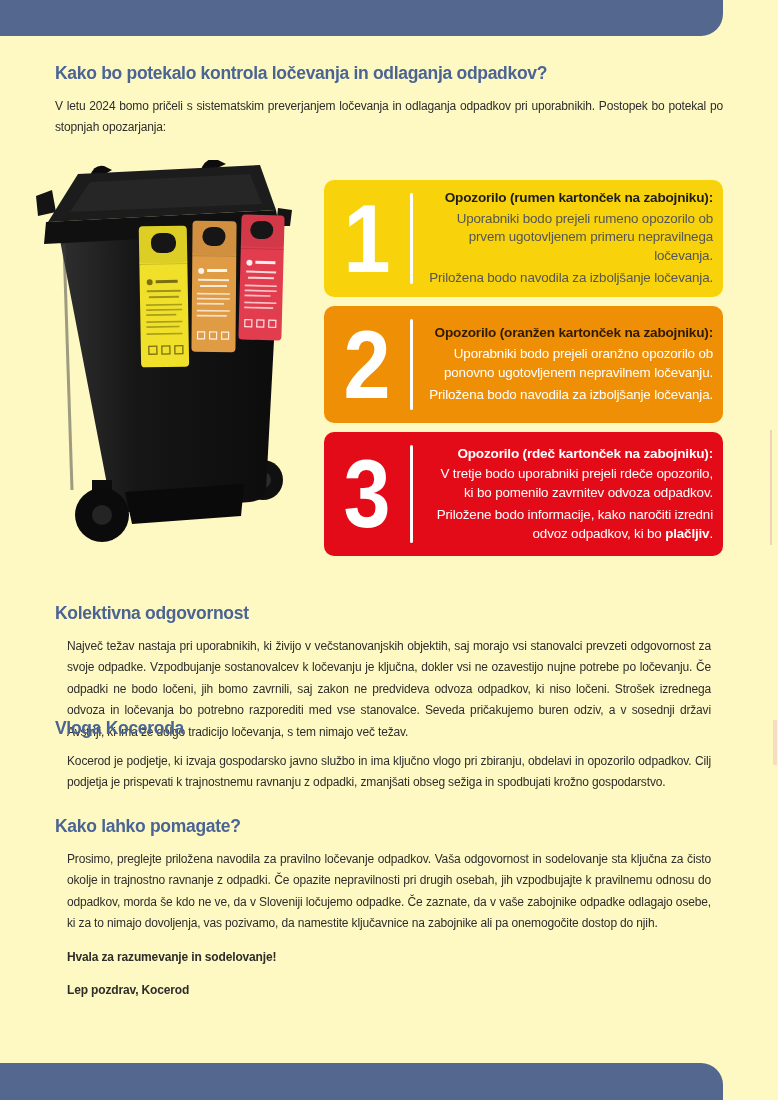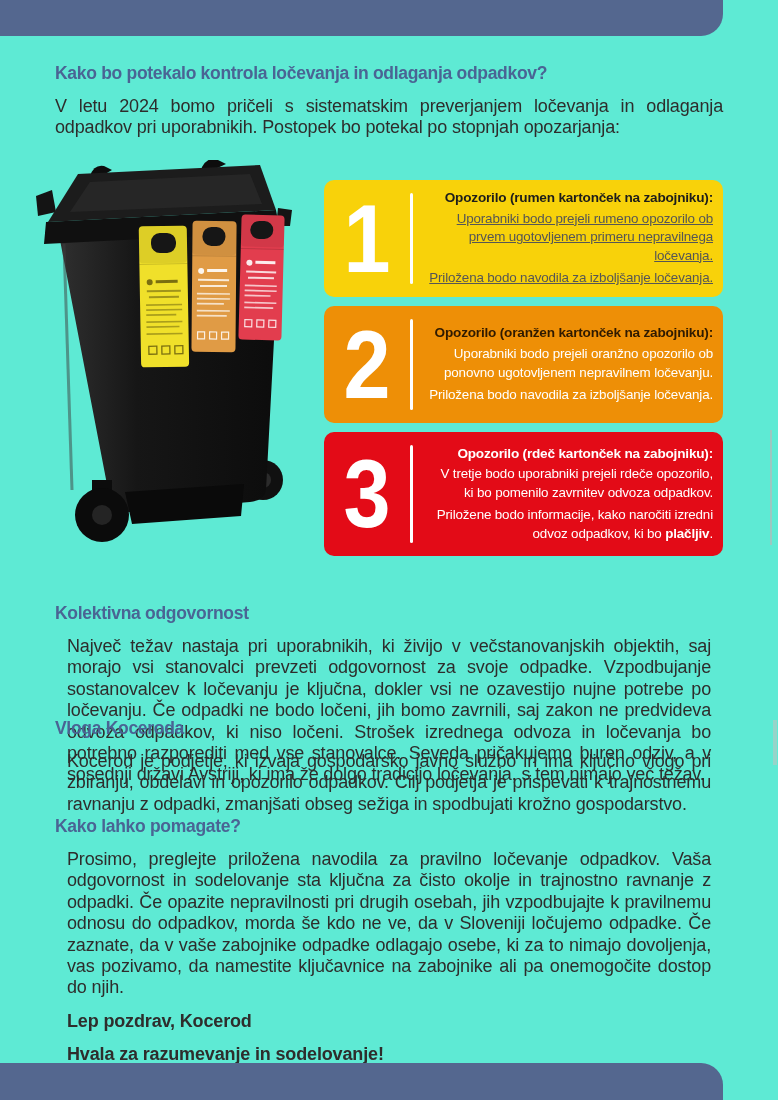--- a/index.html
+++ b/index.html
@@ -1,28 +1,28 @@
 <!DOCTYPE html>
 <html><head>
 <meta charset="utf-8">
 <style>
   html,body{margin:0;padding:0;background:#ffffff;}
   .page{
-    position:relative;width:778px;height:1100px;overflow:hidden;background:#5eead4;
+    position:relative;width:778px;height:1100px;overflow:hidden;background:#fef9c3;
     font-family:"Liberation Sans",sans-serif;color:#2e2d2c;
   }
   
   .top-bar{position:absolute;left:0;top:0;width:723px;height:36px;background:#54678F;border-radius:0 0 22px 0;}
   .bottom-bar{position:absolute;left:0;top:1063px;width:723px;height:37px;background:#54678F;border-radius:0 22px 0 0;}
   .page-edge{position:absolute;right:6px;top:430px;width:2px;height:115px;background:rgba(231,160,170,.45);}
   .page-edge2{position:absolute;right:1px;top:720px;width:4px;height:45px;background:rgba(236,180,185,.4);}
 
   
   .heading{position:absolute;left:55px;width:668px;margin:0;color:#4A6494;font-size:17.5px;font-weight:bold;letter-spacing:-0.3px;}
-  .bodytext{font-size:18px;line-height:21.4px;letter-spacing:-0.15px;text-align:justify;margin:0;color:#2e2d2c;}
+  .bodytext{font-size:12px;line-height:21.4px;letter-spacing:-0.15px;text-align:justify;margin:0;color:#2e2d2c;}
   .intro-p{position:absolute;left:55px;top:96px;width:668px;}
   .section{position:absolute;left:55px;width:668px;}
   .section h2{margin:0 0 8px 0;color:#4A6494;font-size:17.5px;font-weight:bold;letter-spacing:-0.3px;}
   .section p{margin:12px;}
   .section p + p{margin-top:6px;}
   .boldline{font-weight:bold;}
 
   
   .bin-figure{position:absolute;left:30px;top:160px;width:292px;height:402px;}
 
@@ -32,21 +32,21 @@
   .step-1{background:#F8D20A;height:117px;}
   .step-2{background:#EE8F06;height:117px;}
   .step-3{background:#E30B17;height:124px;}
   .step-num{flex:0 0 86px;text-align:center;color:#ffffff;font-weight:bold;font-size:96px;line-height:1;transform:scaleX(.88);user-select:none;}
   .step-divider{width:3px;align-self:stretch;margin:13px 0;background:#ffffff;border-radius:2px;}
   .step-text{flex:1;padding:8px 10px 8px 15px;font-size:13.4px;line-height:18.6px;letter-spacing:-0.15px;text-align:right;}
   .step-text h3{margin:0 0 2px 0;font-size:13.6px;letter-spacing:-0.2px;}
   .step-text p{margin:0;}
   .step-text p.second{margin-top:4px;}
   .step-1 .step-text h3{color:#1d1d1b;}
-  .step-1 .step-text p{color:#565655;text-decoration:underline;}
+  .step-1 .step-text p{color:#565655;}
   .step-2 .step-text h3{color:#2f1a00;}
   .step-2 .step-text p{color:#ffffff;}
   .step-3 .step-text h3,.step-3 .step-text p{color:#ffffff;}
 
   
   #sec-collective{top:603px;}
   #sec-role{top:718px;}
   #sec-help{top:816px;}
 </style>
 </head>
@@ -198,19 +198,19 @@
   </section>
 
   <section class="section" id="sec-role">
     <h2>Vloga Koceroda</h2>
     <p class="bodytext">Kocerod je podjetje, ki izvaja gospodarsko javno službo in ima ključno vlogo pri zbiranju, obdelavi in opozorilo odpadkov. Cilj podjetja je prispevati k trajnostnemu ravnanju z odpadki, zmanjšati obseg sežiga in spodbujati krožno gospodarstvo.</p>
   </section>
 
   <section class="section" id="sec-help">
     <h2>Kako lahko pomagate?</h2>
     <p class="bodytext">Prosimo, preglejte priložena navodila za pravilno ločevanje odpadkov. Vaša odgovornost in sodelovanje sta ključna za čisto okolje in trajnostno ravnanje z odpadki. Če opazite nepravilnosti pri drugih osebah, jih vzpodbujajte k pravilnemu odnosu do odpadkov, morda še kdo ne ve, da v Sloveniji ločujemo odpadke. Če zaznate, da v vaše zabojnike odpadke odlagajo osebe, ki za to nimajo dovoljenja, vas pozivamo, da namestite ključavnice na zabojnike ali pa onemogočite dostop do njih.</p>
+    <p class="bodytext boldline">Hvala za razumevanje in sodelovanje!</p>
     <p class="bodytext boldline">Lep pozdrav, Kocerod</p>
-    <p class="bodytext boldline">Hvala za razumevanje in sodelovanje!</p>
   </section>
 
   <div class="bottom-bar"></div>
 
 </div>
 
 </body></html>

